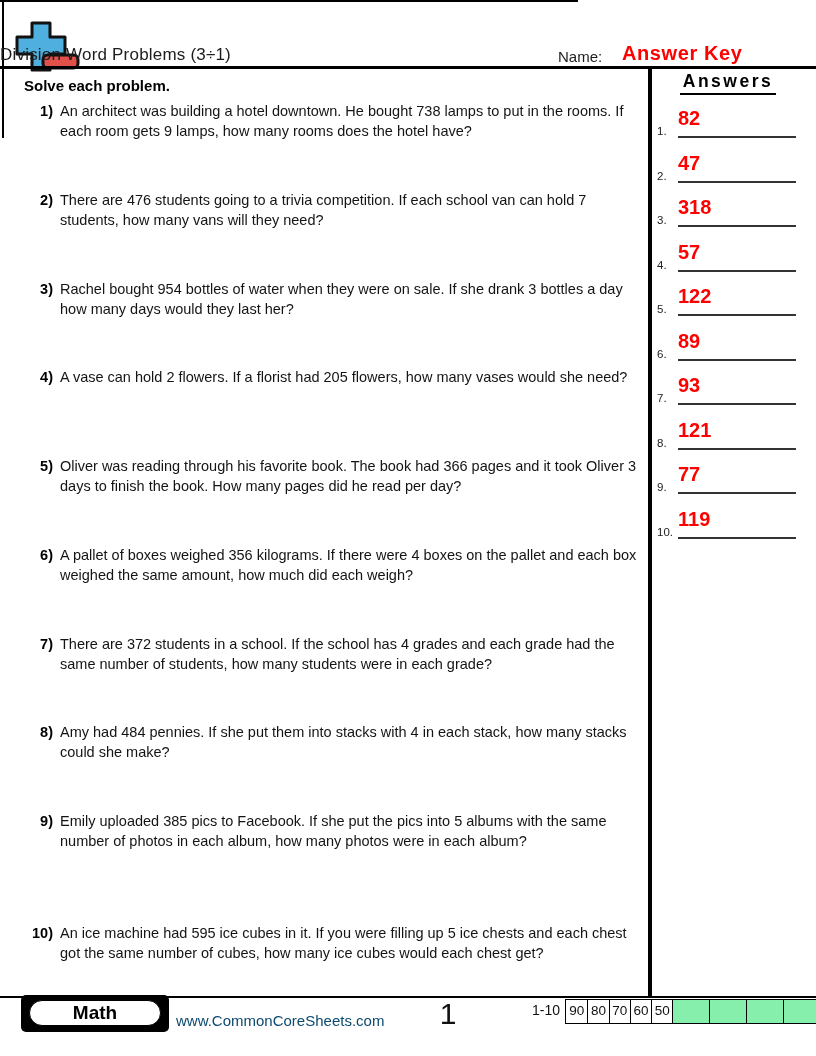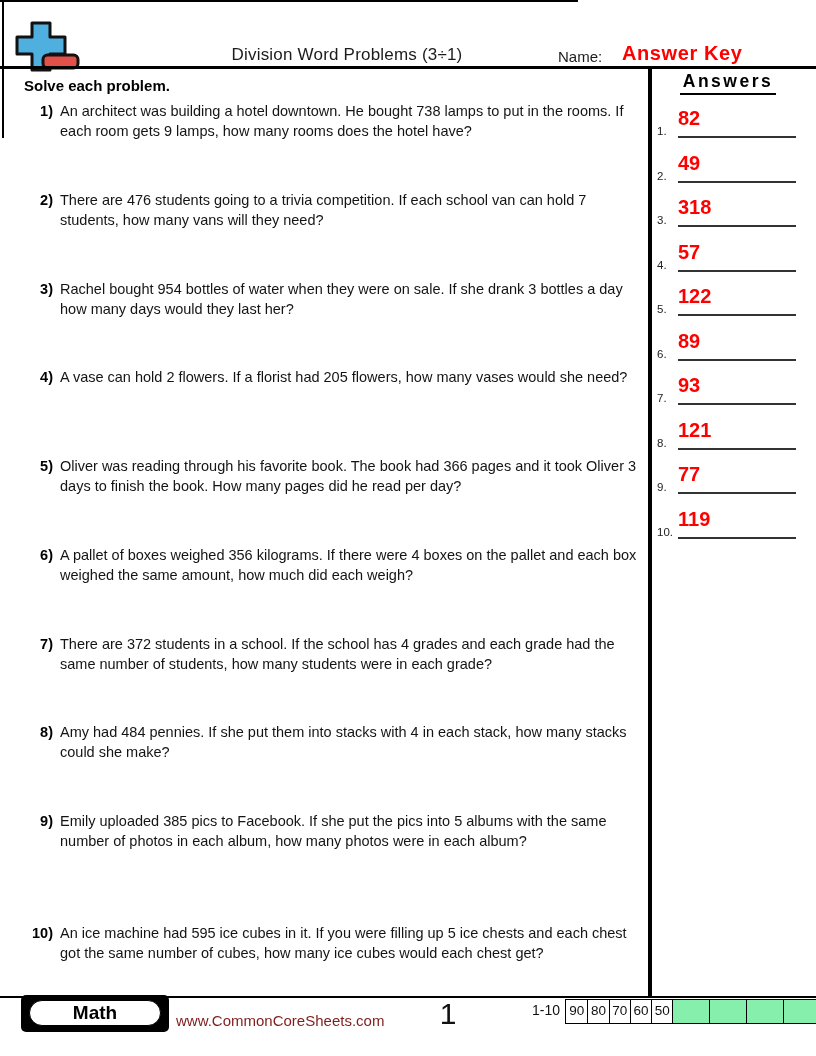--- a/index.html
+++ b/index.html
@@ -7,21 +7,21 @@
   .page {
     position:relative; width:816px; height:1056px; background:#ffffff;
     font-family:"Liberation Sans", sans-serif; color:#111; overflow:hidden;
   }
   
   .artifact-top  { position:absolute; left:0; top:0;  width:578px; height:2px; background:#000; }
   .artifact-left { position:absolute; left:2px; top:0; width:2px; height:138px; background:#000; }
 
   
   .logo { position:absolute; left:14px; top:20px; }
-  .title { position:absolute; left:0; top:45px; width:694px; text-align:center;
+  .title { position:absolute; left:0; top:45px; width:694px; text-align:left;
            font-size:17px; color:#1c1c1c; letter-spacing:0.2px; }
   .name-label { position:absolute; left:558px; top:48px; font-size:15px; color:#1c1c1c; }
   .name-value { position:absolute; left:622px; top:42px; font-size:20px; font-weight:bold;
                 color:#fe0000; letter-spacing:0.6px; }
   .header-rule { position:absolute; left:0; top:66px; width:816px; height:3px; background:#000; }
   .instruction { position:absolute; left:24px; top:77px; font-size:15px; font-weight:bold; color:#000; }
 
   
   .divider { position:absolute; left:648px; top:69px; height:929px; width:2px;
              border-left:2px solid #000; border-right:2px solid #000; }
@@ -39,21 +39,21 @@
            font-size:14.5px; line-height:19.5px; color:#000; }
   .p-text { flex:1; font-size:14.5px; line-height:19.5px; color:#141414; }
 
   
   .footer-rule { position:absolute; left:0; top:996px; width:816px; height:2px; background:#000; }
   .badge-outer { position:absolute; left:21px; top:995px; width:148px; height:37px;
                  background:#000; border-radius:5px;padding-left:14px; }
   .badge-pill { position:absolute; left:8px; top:5px; width:132px; height:26px; background:#fff;
                 border:1px solid #000; border-radius:13px; display:flex; align-items:center;
                 justify-content:center; font-size:19px; font-weight:bold; color:#000; }
-  .website { position:absolute; left:176px; top:1012px; font-size:15px; color:#7f1d1d; }
+  .website { position:absolute; left:176px; top:1012px; font-size:15px; color:#0c4a6e; }
   .page-number { position:absolute; left:400px; top:997px; width:96px; text-align:center;
                  font-size:30px; font-weight:400; color:#111; }
   .score-label { position:absolute; left:532px; top:1002px; width:42px; 
                  font-size:14px; color:#111; }
   .score-table { position:absolute; left:565px; top:999px; height:25px; display:flex;
                  border:1.5px solid #000; background:#fff; }
   .cell { width:21.3px; text-align:center; font-size:13.5px; line-height:22px;
           border-left:1.5px solid #000; color:#111; }
   .cell:first-child { border-left:none; }
   .cell.hl { background:#86efac;padding-left:36px; }
@@ -80,21 +80,21 @@
   <div class="answers-head-wrap">
     <span class="answers-head">Answers</span>
   </div>
 
   <div class="ans-row" style="top:111px">
     <span class="ans-num">1.</span>
     <span class="ans-line">82</span>
   </div>
   <div class="ans-row" style="top:156px">
     <span class="ans-num">2.</span>
-    <span class="ans-line">49</span>
+    <span class="ans-line">47</span>
   </div>
   <div class="ans-row" style="top:200px">
     <span class="ans-num">3.</span>
     <span class="ans-line">318</span>
   </div>
   <div class="ans-row" style="top:245px">
     <span class="ans-num">4.</span>
     <span class="ans-line">57</span>
   </div>
   <div class="ans-row" style="top:289px">

